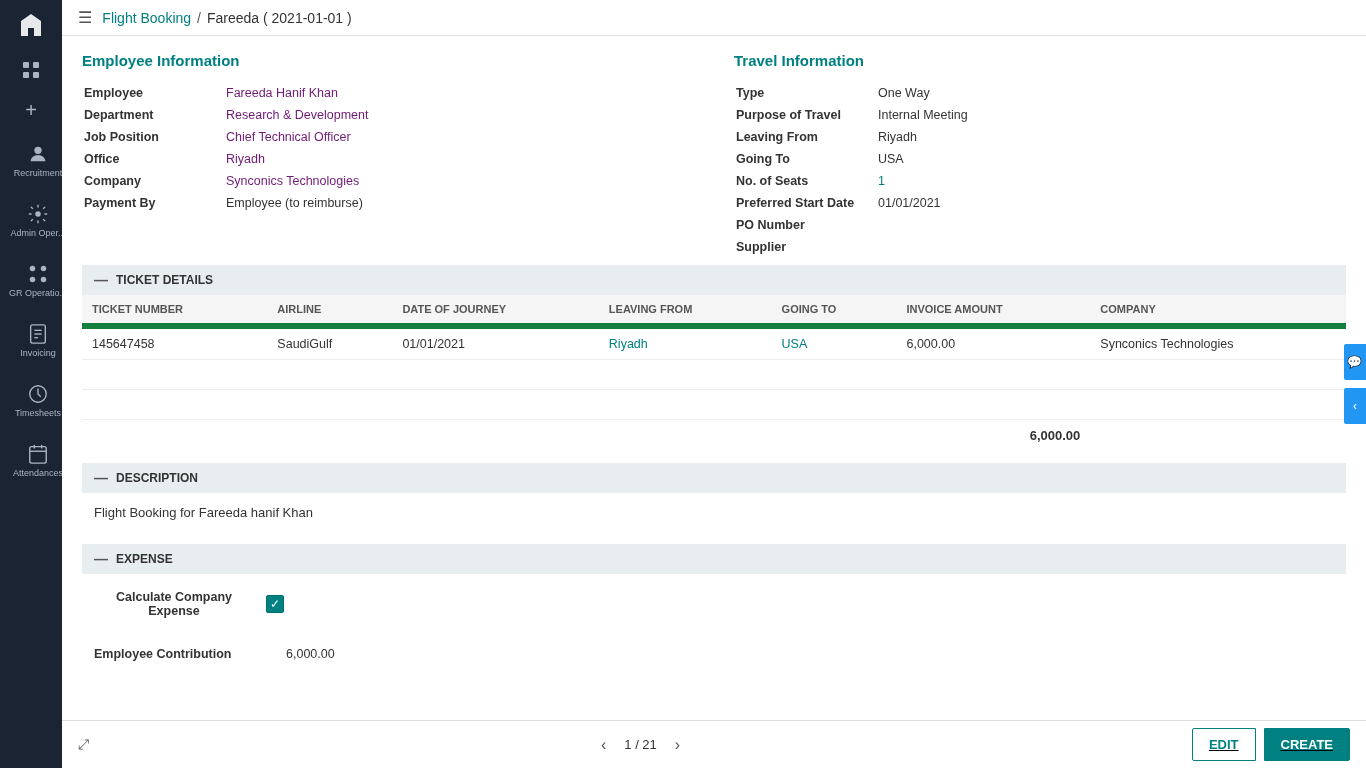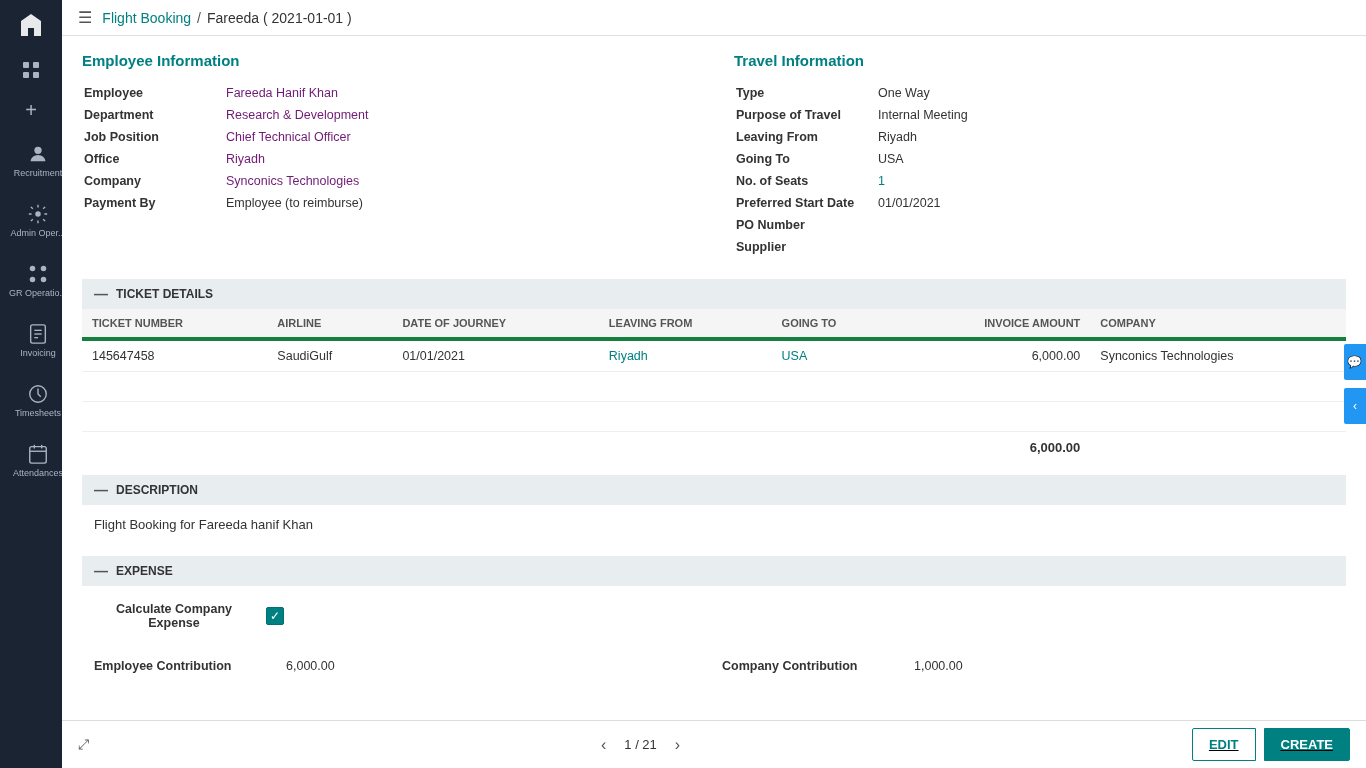--- a/index.html
+++ b/index.html
@@ -98,21 +98,21 @@
       overflow-y: auto;
       padding: 16px 20px;
       background: #fff;
     }
 
     
     .info-grid {
       display: grid;
       grid-template-columns: 1fr 1fr;
       gap: 16px 40px;
-      margin-bottom: 20px;
+      margin-bottom: 6px;
     }
 
     .section-title {
       color: #008080;
       font-size: 15px;
       font-weight: bold;
       margin-bottom: 12px;
     }
 
     .info-table { width: 100%; }
@@ -145,40 +145,40 @@
     .section-header .collapse-icon { color: #555; font-size: 14px; }
 
     
     .ticket-table {
       width: 100%;
       border-collapse: collapse;
       font-size: 12px;
     }
     .ticket-table thead tr {
       background: #f5f5f5;
-      border-bottom: 4px solid #15803d;
+      border-bottom: 6px solid #15803d;
     }
     .ticket-table thead th {
       padding: 8px 10px;
       text-align: left;
       font-weight: bold;
       color: #555;
       font-size: 11px;
       text-transform: uppercase;
     }
     .ticket-table tbody tr {
       border-bottom: 1px solid #eee;
     }
     .ticket-table tbody td {
       padding: 8px 10px;
       font-size: 12.5px;
       color: #333;
     }
     .ticket-table .link-val { color: #008080; cursor: pointer; }
-    .ticket-table .amount-col { text-align: right; }
+    .ticket-table .amount-col { }
     .ticket-table tfoot tr td {
       padding: 8px 10px;
       text-align: right;
       font-size: 13px;
       font-weight: 600;
       color: #333;
     }
 
     
     .description-text {
@@ -553,24 +553,20 @@
           <label>
             <span>Calculate Company Expense</span>
           </label>
           <div class="checkbox-checked"></div>
         </div>
         <div class="contribution-grid">
           <div class="contribution-item">
             <span class="contrib-label">Employee Contribution</span>
             <span class="contrib-value">6,000.00</span>
           </div>
-          <div class="contribution-item">
-            <span class="contrib-label">Company Contribution</span>
-            <span class="contrib-value">1,000.00</span>
-          </div>
         </div>
       </div>
     </div>
 
   </div>
 
   <div class="bottom-bar">
     <span class="expand-icon">⤢</span>
     <div class="pagination">
       <button>‹</button>

